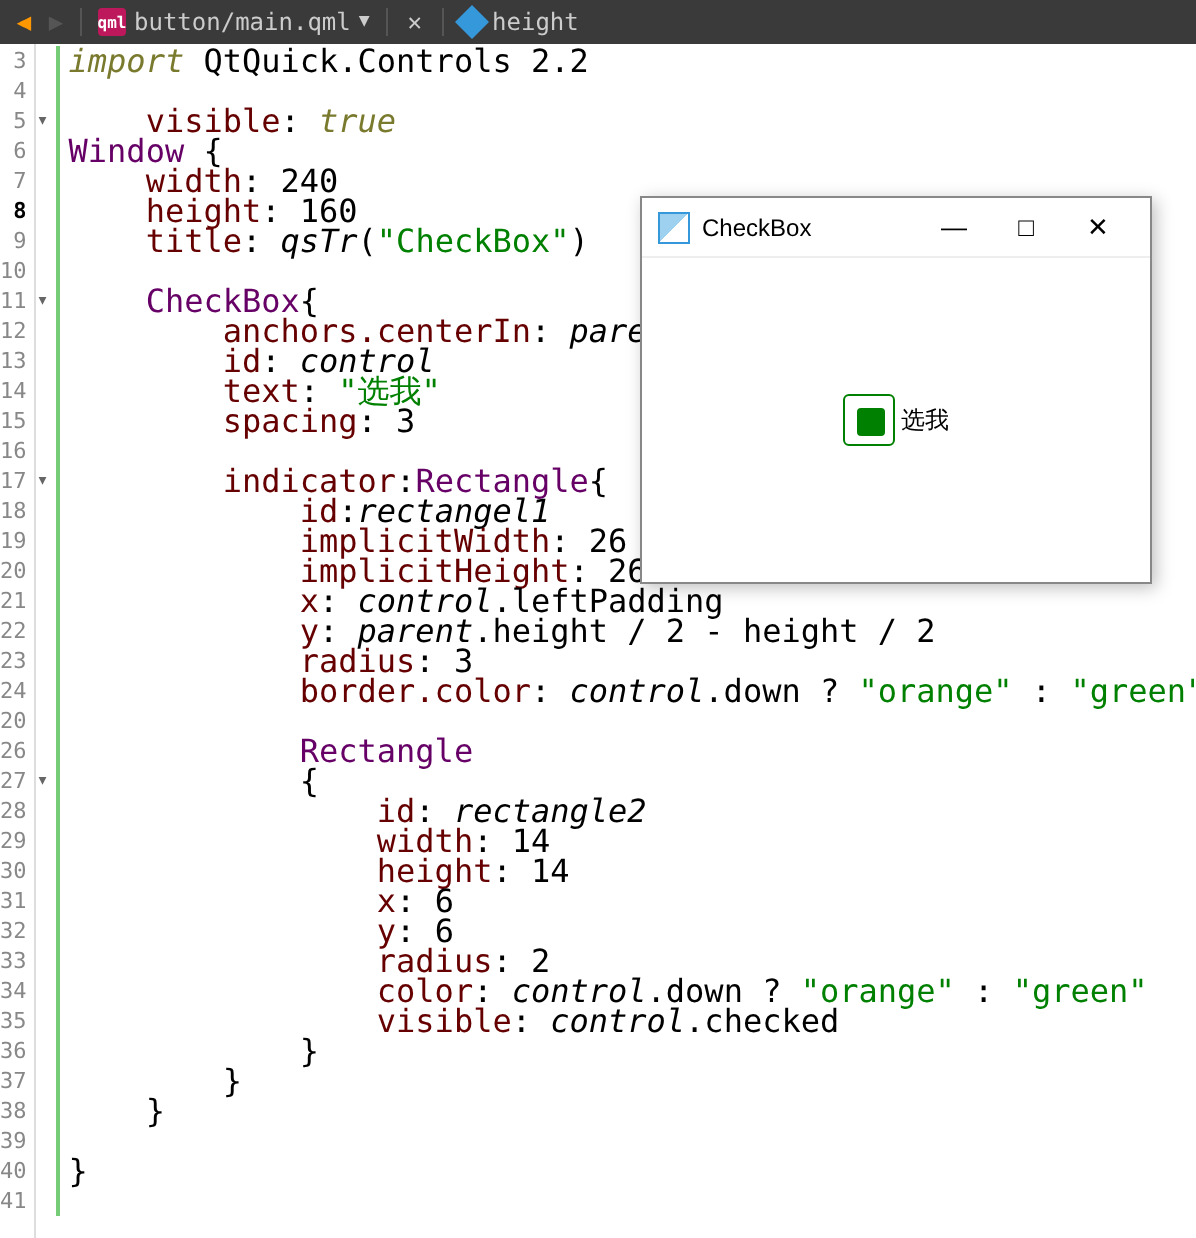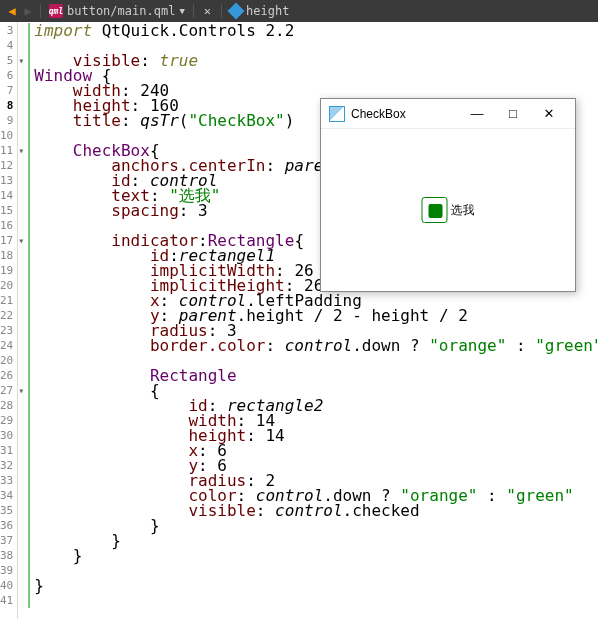--- a/index.html
+++ b/index.html
@@ -4,21 +4,21 @@
 <style>
 * { margin: 0; padding: 0; box-sizing: border-box; }
 body { font-family: Consolas, monospace; font-size: 12px; background: #fff; width: 598px; height: 619px; overflow: hidden; position: relative; }
 
 .toolbar { height: 22px; background: #3a3a3a; display: flex; align-items: center; padding: 0 4px; color: #ccc; }
 .toolbar .nav-arrow { width: 16px; text-align: center; cursor: pointer; font-size: 12px; }
 .toolbar .nav-left { color: #ff9800; }
 .toolbar .nav-right { color: #555; }
 .toolbar .sep { width: 1px; height: 14px; background: #555; margin: 0 4px; }
 .toolbar .file-tab { display: flex; align-items: center; padding: 0 4px; }
-.toolbar .qml-icon { width: 14px; height: 14px; background: #be185d; border-radius: 2px; margin-right: 4px; display: flex; align-items: center; justify-content: center; font-size: 8px; color: #fff; font-weight: bold; font-style: italic; }
+.toolbar .qml-icon { width: 14px; height: 14px; background: #be185d; border-radius: 2px; margin-right: 4px; display: flex; align-items: center; justify-content: center; font-size: 8px; color: #fff; font-weight: bold; }
 .toolbar .dropdown { color: #ccc; margin-left: 4px; font-size: 9px; }
 .toolbar .close-x { margin: 0 6px; color: #ccc; cursor: pointer; }
 .toolbar .member-icon { width: 12px; height: 12px; margin-right: 4px; transform: rotate(45deg); background: #3498db; }
 
 .editor { display: flex; height: calc(100% - 22px); }
 .gutter { width: 28px; background: #fff; border-right: 1px solid #ddd; text-align: right; padding-right: 4px; color: #888; font-size: 11px; line-height: 15px; padding-top: 1px; }
 .gutter .current { color: #000; font-weight: bold; }
 .fold-col { width: 14px; background: #fff; position: relative; line-height: 15px; padding-top: 1px; }
 .fold-mark { color: #666; font-size: 10px; text-align: center; height: 15px; cursor: pointer; }
 .code { flex: 1; padding-top: 1px; padding-left: 4px; line-height: 15px; font-size: 16px; position: relative; }

